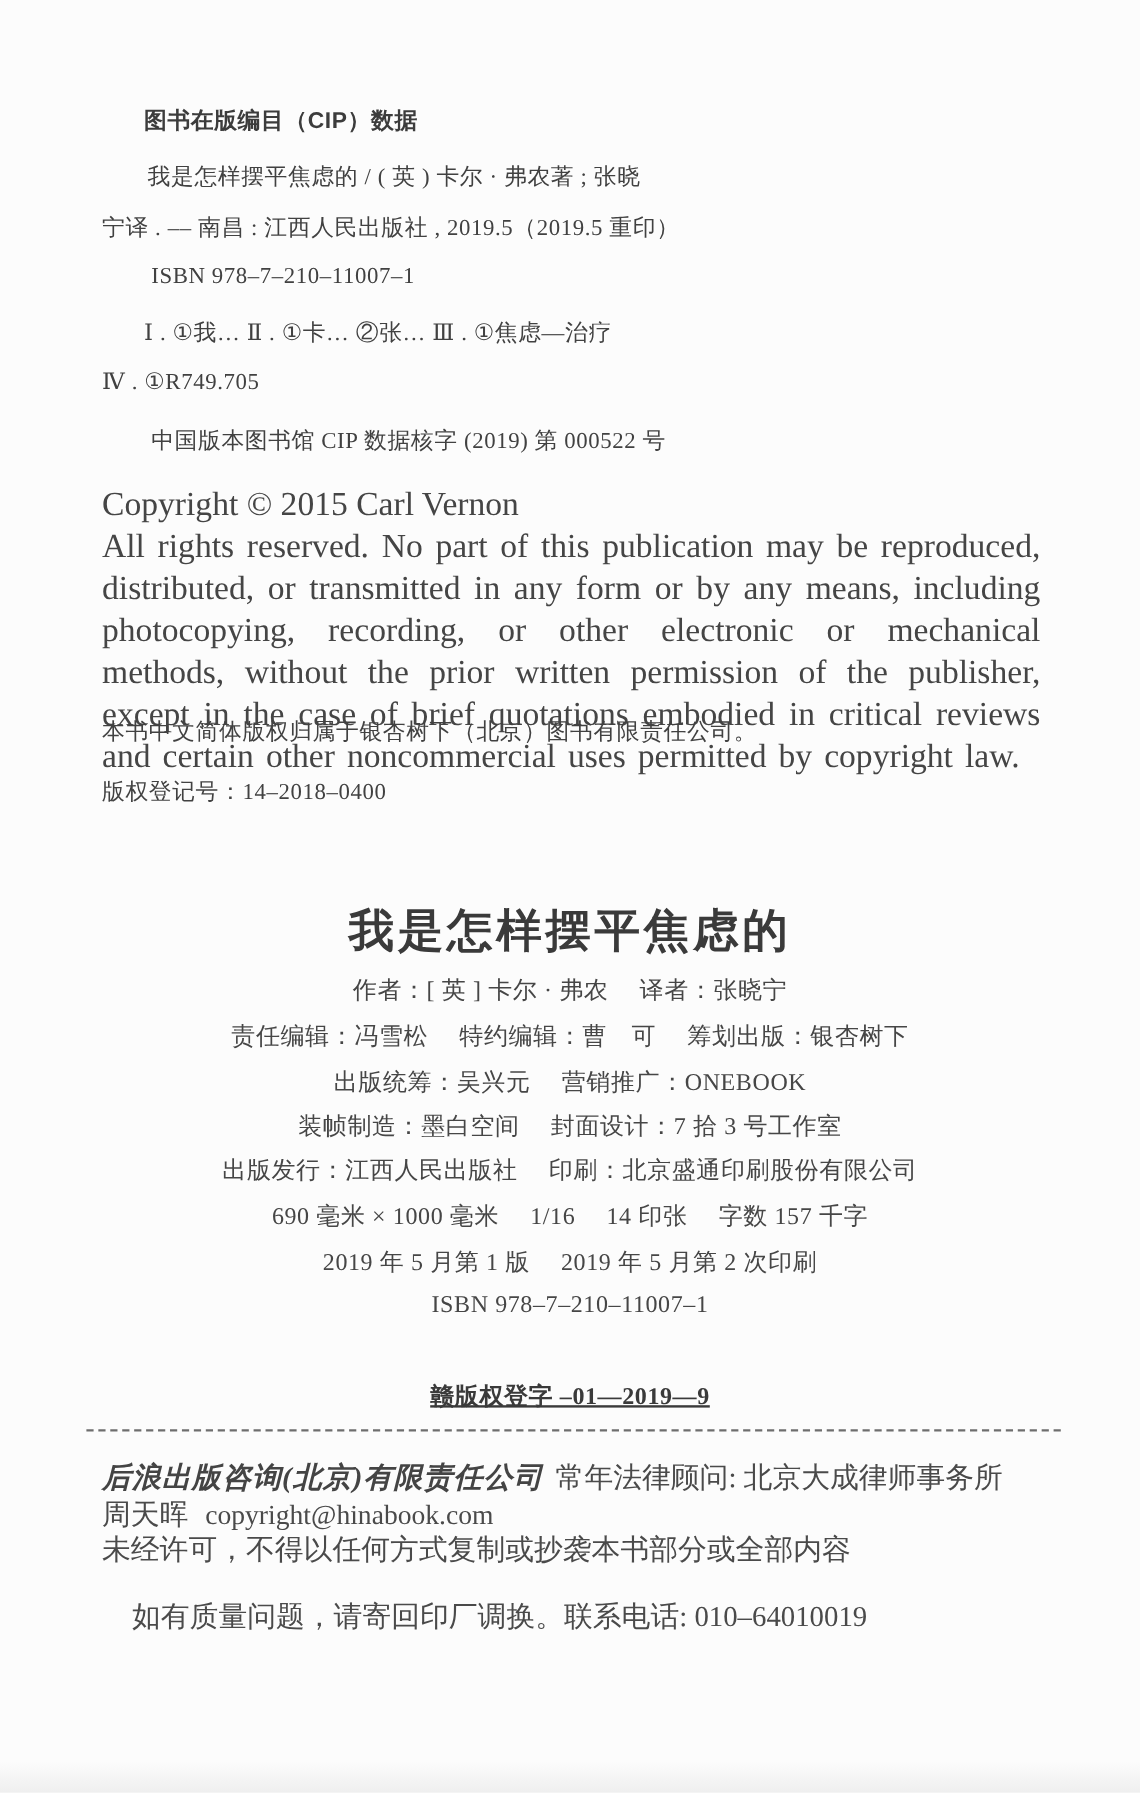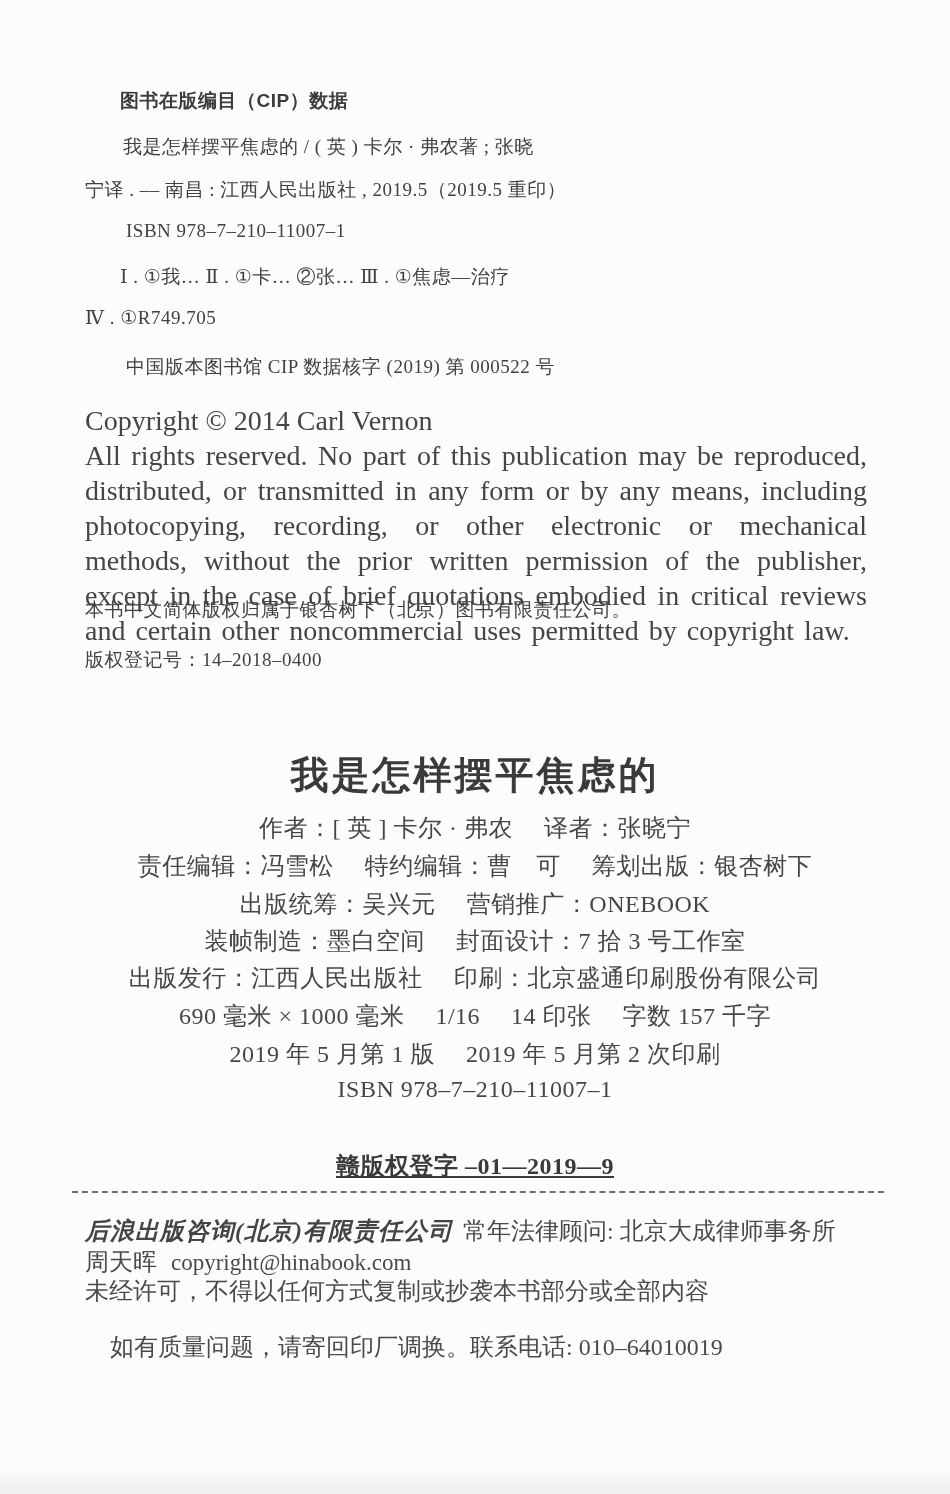--- a/index.html
+++ b/index.html
@@ -27,21 +27,21 @@
     line-height: 35px;
     text-align: justify;
     color: #454545;
     word-spacing: 3px;
     white-space: normal;
   }
   .centerline {
     position: absolute;
     left: 0; width: 950px;
     text-align: center;
-    font-size: 24px;
+    font-size: 20px;
     color: #464646;
     letter-spacing: 0.5px;
     white-space: nowrap;
   }
   .colophon-title {
     font-size: 38px;
     font-weight: bold;
     color: #3a3a3a;
     letter-spacing: 3px;
   }
@@ -86,21 +86,21 @@
   <div class="abs cjk" style="left:85px; top:177px;">宁译 . –– 南昌 : 江西人民出版社 , 2019.5（2019.5 重印）</div>
 
   <div class="abs cjk" style="left:126px; top:220px;">ISBN 978–7–210–11007–1</div>
 
   <div class="abs cjk" style="left:120px; top:264px;">Ⅰ . ①我… Ⅱ . ①卡… ②张… Ⅲ . ①焦虑—治疗</div>
 
   <div class="abs cjk" style="left:85px; top:306px;">Ⅳ . ①R749.705</div>
 
   <div class="abs cjk" style="left:126px; top:354px;">中国版本图书馆 CIP 数据核字 (2019) 第 000522 号</div>
 
-  <div class="abs" style="left:85px; top:405px; font-size:28px; color:#454545;">Copyright © 2014 Carl Vernon</div>
+  <div class="abs" style="left:85px; top:405px; font-size:28px; color:#454545;">Copyright © 2015 Carl Vernon</div>
 
   <div class="en-paragraph">All rights reserved. No part of this publication may be reproduced, distributed, or transmitted in any form or by any means, including photocopying, recording, or other electronic or mechanical methods, without the prior written permission of the publisher, except in the case of brief quotations embodied in critical reviews and certain other noncommercial uses permitted by copyright law.</div>
 
   <div class="abs cjk" style="left:85px; top:597px;">本书中文简体版权归属于银杏树下（北京）图书有限责任公司。</div>
 
   <div class="abs cjk" style="left:85px; top:647px;">版权登记号：14–2018–0400</div>
 
   <div class="centerline colophon-title" style="top:750px;">我是怎样摆平焦虑的</div>
 
   <div class="centerline" style="top:812px;">作者：[ 英 ] 卡尔 · 弗农　 译者：张晓宁</div>

